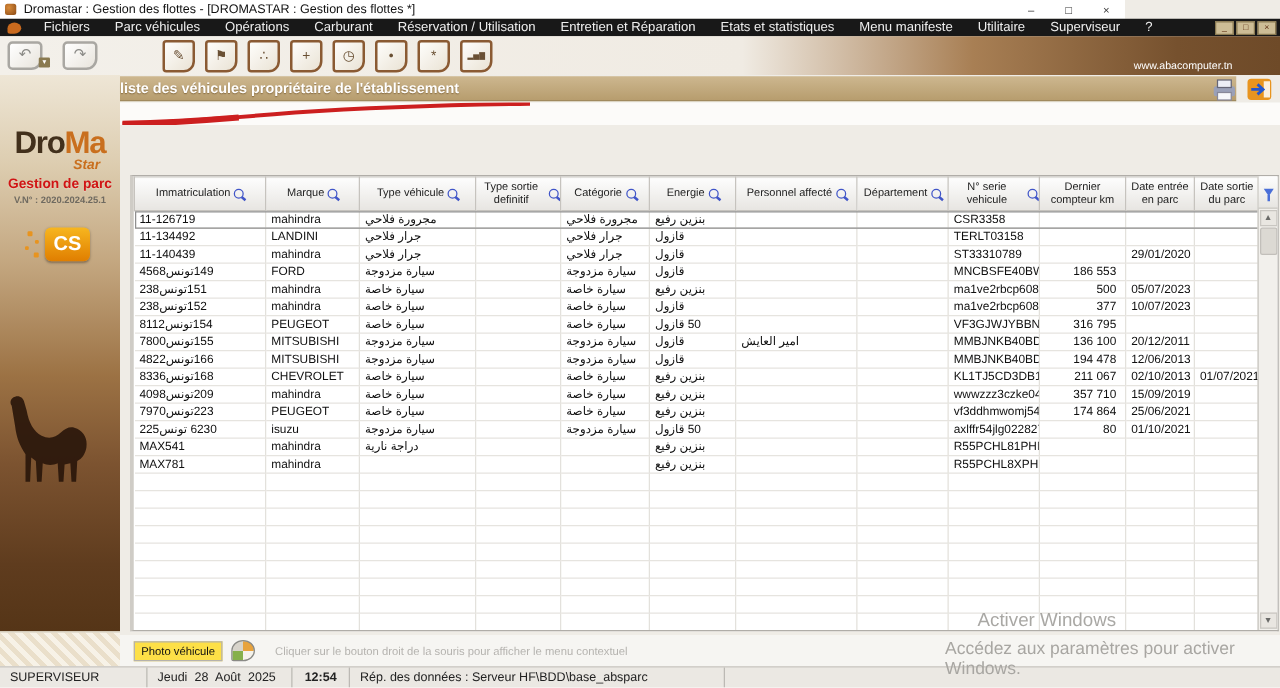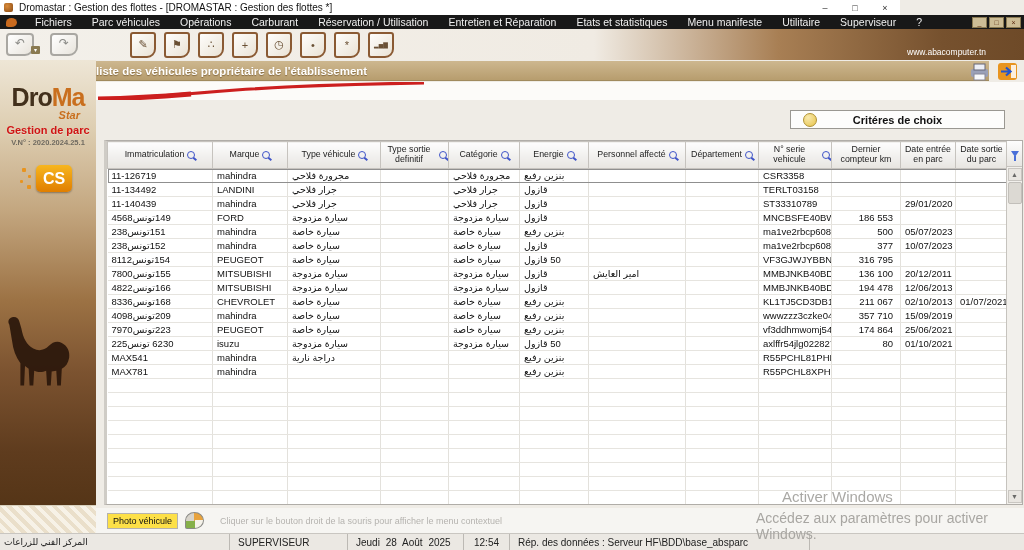--- a/index.html
+++ b/index.html
@@ -29,21 +29,21 @@
   .nav-drop{width:9px;height:8px;background:#8a7a50;color:#fff;font-size:6px;line-height:8px;
             text-align:center;margin:10px 0 0 -3px;border-radius:1px;}
   .doc-icons{display:flex;gap:8px;margin-left:52px;}
   .doc-btn{width:22px;height:22px;border:2px solid #8a5a33;border-radius:3px 3px 9px 3px;
            background:linear-gradient(135deg,#fefdfb,#eae3d5);color:#6a5034;font-size:11px;
            display:flex;align-items:center;justify-content:center;}
   .website{position:absolute;right:38px;bottom:3px;color:#fff;font-size:8.5px;}
   
   .sidebar{position:absolute;left:0;top:60px;width:96px;height:445px;overflow:hidden;
            background:linear-gradient(180deg,#eee6d6 0%,#ddcdb0 16%,#c3a67f 34%,#9c7244 54%,#7c5330 70%,#5f3c1e 88%,#553517 100%);}
-  .logo{margin-top:25px;text-align:center;line-height:1;letter-spacing:-1px;}
+  .logo{margin-top:42px;text-align:center;line-height:1;letter-spacing:-1px;}
   .dro{font-size:25px;font-weight:bold;color:#42301c;}
   .ma{font-size:25px;font-weight:bold;color:#c96f1e;}
   .star{font-size:11px;font-style:italic;font-weight:bold;color:#c96f1e;text-align:right;margin:0 16px 3px 0;line-height:1;}
   .subtitle{color:#d01414;font-weight:bold;font-size:11px;text-align:center;text-shadow:0 1px 1px rgba(255,255,255,.35);line-height:1.1;}
   .version{color:#6f6a60;font-size:7.5px;font-weight:bold;text-align:center;margin-top:2px;}
   .cs-wrap{margin-top:16px;position:relative;height:34px;}
   .cs-badge{position:absolute;left:36px;top:2px;width:36px;height:27px;border-radius:5px;
             background:linear-gradient(180deg,#f7b61f,#e07e00);color:#fff;font-weight:bold;font-size:16px;
             text-align:center;line-height:27px;box-shadow:0 1px 2px rgba(0,0,0,.35);}
   .cs-dot{position:absolute;background:#e8941f;border-radius:1px;}
@@ -96,21 +96,21 @@
   .photo-hint{margin-left:16px;color:#b5b3af;font-size:9px;}
   .wm1{position:absolute;left:686px;top:428px;font-size:15px;color:#9b9995;opacity:.85;pointer-events:none;z-index:6;}
   .wm2{position:absolute;left:660px;top:450px;font-size:14px;color:#a8a6a2;pointer-events:none;z-index:6;}
   
   .statusbar{position:absolute;left:0;top:533px;width:1024px;height:17px;background:#ebe8e3;border-top:1px solid #c9c6c1;
              display:flex;align-items:center;font-size:10px;color:#222;box-sizing:border-box;}
   .seg{height:100%;display:flex;align-items:center;border-right:1px solid #bcb9b4;padding:0 8px;box-sizing:border-box;}
   .seg-client{width:230px;font-size:9px;padding-left:4px;}
   .seg-user{width:118px;}
   .seg-date{width:116px;word-spacing:3px;}
-  .seg-time{width:46px;justify-content:center;}
+  .seg-time{width:46px;justify-content:center;font-weight:bold;}
   .seg-db{width:300px;}
 </style>
 </head>
 <body>
 
 <div class="titlebar">
   <div class="app-icon"></div>
   <span>Dromastar : Gestion des flottes - [DROMASTAR : Gestion des flottes *]</span>
   <div class="win-controls">
     <span class="win-btn">–</span>
@@ -195,24 +195,20 @@
       <path d="M4 9.5 h8 M9 5.5 l4.5 4 -4.5 4" stroke="#2255cc" stroke-width="2.2" fill="none"></path>
     </svg>
   </div>
   <div class="swoosh">
     <svg width="330" height="18">
       <path d="M2,17 C40,16 80,13 140,8 C200,4 260,2 328,1" stroke="#cc1f1f" stroke-width="3.2" fill="none"></path>
       <path d="M2,17 C30,16.5 60,15 95,12" stroke="#cc1f1f" stroke-width="5" fill="none"></path>
     </svg>
   </div>
 
-  <div class="criteria-btn">
-    <div class="criteria-dot"></div>
-    <span class="criteria-label">Critéres de choix</span>
-  </div>
 
   <div class="table-wrap">
     <table>
         <colgroup>
           <col style="width: 105px;">
           <col style="width: 75px;">
           <col style="width: 93px;">
           <col style="width: 68px;">
           <col style="width: 71px;">
           <col style="width: 69px;">
@@ -663,18 +659,17 @@
     <div class="photo-label">Photo véhicule</div>
     <div class="photo-icon"></div>
     <div class="photo-hint">Cliquer sur le bouton droit de la souris pour afficher le menu contextuel</div>
   </div>
 
   <div class="wm1">Activer Windows</div>
   <div class="wm2">Accédez aux paramètres pour activer Windows.</div>
 </div>
 
 <div class="statusbar">
-  <div class="seg seg-client">المركز الفني للزراعات</div>
   <div class="seg seg-user">SUPERVISEUR</div>
   <div class="seg seg-date">Jeudi 28 Août 2025</div>
   <div class="seg seg-time">12:54</div>
   <div class="seg seg-db">Rép. des données : Serveur HF\BDD\base_absparc</div>
 </div>
 
 </body></html>

